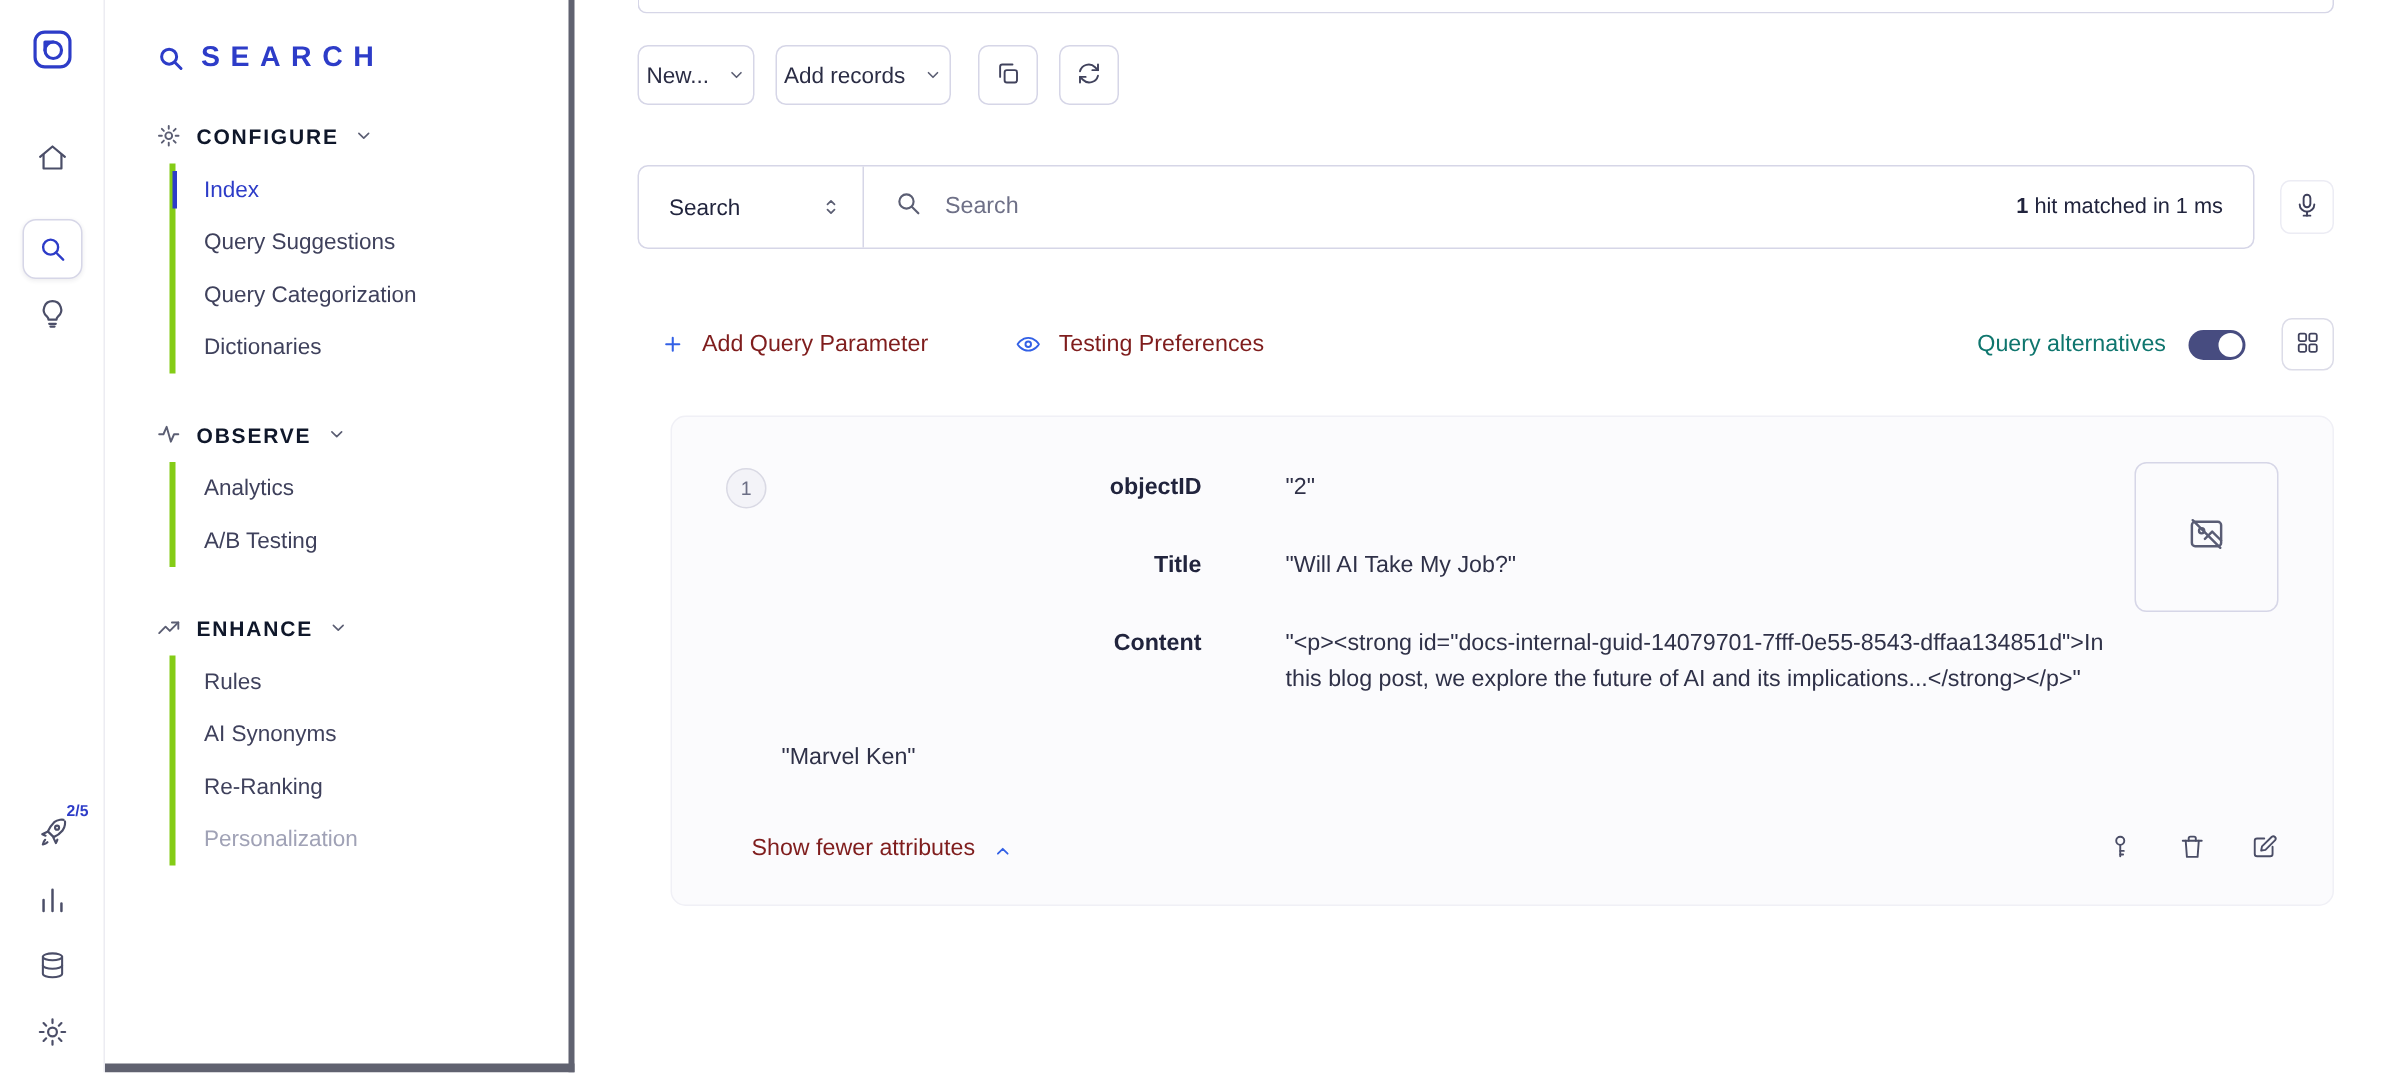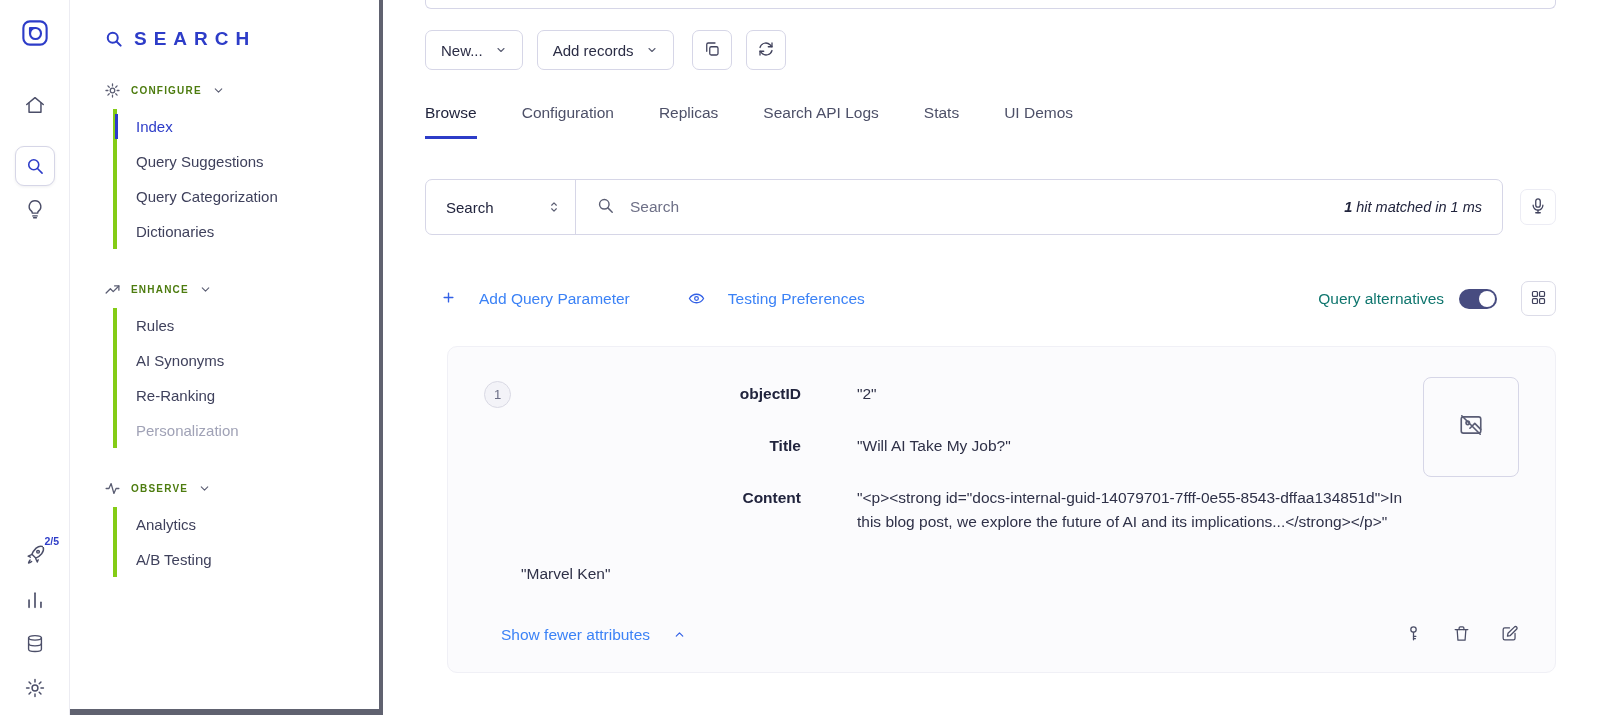--- a/index.html
+++ b/index.html
@@ -39,42 +39,42 @@
     width:313px; flex:0 0 313px; position:relative;
     padding:28px 0 0 34px; background:#fff;
   }
   .sidebar-vscroll { position:absolute; right:0; top:0; width:4px; height:715px; background:#606270; }
   .sidebar-hscroll { position:absolute; left:0; bottom:0; width:100%; height:6px; background:#606270; }
   .logo-row { display:flex; align-items:center; gap:10px; margin-bottom:14px; }
   .logo-text { color:#2d3cc8; font-size:19px; font-weight:700; letter-spacing:7px; }
   .section { margin-top:32px; }
   .section-header { display:flex; align-items:center; gap:10px; cursor:pointer; }
   .section-header .sec-icon { color:#5b5e73; display:flex; }
-  .section-title { font-size:10px; font-weight:700; letter-spacing:1.2px; color:#4d7c0f; }
+  .section-title { font-size:14px; font-weight:700; letter-spacing:1.2px; color:#0f172a; }
   .section-header .chev { color:#5b5e73; display:flex; }
   .section-items { margin:10px 0 0 9px; border-left:4px solid #84cc16; }
   .nav-item {
     position:relative; padding:9px 0 9px 19px; font-size:15px; color:#3f415c; cursor:pointer;
   }
   .nav-item.active { color:#2d3cc8; }
   .nav-item.active::before {
     content:""; position:absolute; left:-2px; top:5px; bottom:5px; width:3px; background:#2d3cc8;
   }
   .nav-item.muted { color:#a0a2b6; }
 
   
   .main { flex:1 1 auto; padding:0 44px 0 42px; position:relative; overflow:hidden; }
   .top-partial {
     height:9px; border:1px solid #d6d6e7; border-top:none;
     border-radius:0 0 6px 6px;
   }
   .toolbar { margin-top:21px; display:flex; align-items:center; gap:14px; }
   .btn {
     display:inline-flex; align-items:center; gap:12px;
-    height:40px; padding:0 15px; background:#fff;
+    height:40px; padding:0 5px; background:#fff;
     border:1px solid #d6d6e7; border-radius:7px;
     font-family:inherit; font-size:15px; color:#2b2d45; cursor:pointer;
   }
   .btn .chev { color:#5b5e73; display:flex; }
   .icon-btn {
     width:40px; height:40px; display:inline-flex; align-items:center; justify-content:center;
     background:#fff; border:1px solid #d6d6e7; border-radius:7px; color:#40425c; cursor:pointer;
   }
   .tabs { margin-top:34px; display:flex; gap:45px; }
   .tab { font-size:15.5px; color:#4d5068; padding-bottom:14px; border-bottom:3px solid transparent; cursor:pointer; }
@@ -90,32 +90,32 @@
     display:flex; align-items:center; justify-content:space-between;
     padding:0 14px 0 20px; border-right:1px solid #d6d6e7;
     font-size:15px; color:#21243d; cursor:pointer;
   }
   .search-mode .chev { color:#5b5e73; display:flex; }
   .search-input-wrap { flex:1; display:flex; align-items:center; gap:13px; padding:0 20px; color:#5b5e73; }
   .search-input-wrap input {
     flex:1; border:none; outline:none; font-family:inherit; font-size:15.5px; color:#21243d; background:transparent;
   }
   .search-input-wrap input::placeholder { color:#6e7087; }
-  .search-hits { padding-right:20px; font-size:14.5px; color:#21243d; white-space:nowrap;font-style:italic; }
+  .search-hits { padding-right:20px; font-size:14.5px; color:#21243d; white-space:nowrap; }
   .search-hits b { font-weight:700; }
   .mic-btn {
     width:36px; height:36px; flex:0 0 36px;
     display:flex; align-items:center; justify-content:center;
     background:#fff; border:1px solid #ececf4; border-radius:7px; color:#3f415c; cursor:pointer;
   }
 
   .query-row { margin-top:46px; display:flex; align-items:center; }
   .qlink {
-    display:inline-flex; align-items:flex-start; gap:23px;
-    color:#3b82f6; font-size:15.5px; text-decoration:none; cursor:pointer;
+    display:inline-flex; align-items:center; gap:12px;
+    color:#7f1d1d; font-size:15.5px; text-decoration:none; cursor:pointer;
   }
   .qlink .lnk-icon { display:flex; color:#3361e6; }
   .qlink.first { margin-left:16px; }
   .qlink.second { margin-left:58px; }
   .qa-wrap { margin-left:auto; display:flex; align-items:center; gap:15px; }
   .qa-label { font-size:15.5px; color:#0f766e; }
   .toggle {
     width:38px; height:20px; border-radius:10px; background:#474c80; position:relative; cursor:pointer;
   }
   .toggle .knob {
@@ -253,56 +253,56 @@
         <div class="nav-item">Query Suggestions</div>
         <div class="nav-item">Query Categorization</div>
         <div class="nav-item">Dictionaries</div>
       </div>
     </div>
 
     <div class="section">
       <div class="section-header">
         <span class="sec-icon">
           <svg width="17" height="17" viewBox="0 0 24 24" fill="none" stroke="currentColor" stroke-width="1.8" stroke-linecap="round" stroke-linejoin="round">
+              <path d="M3 12h4l3-7 4 14 3-7h4"></path>
+            </svg>
+        </span>
+        <span class="section-title">OBSERVE</span>
+        <span class="chev">
+          <svg width="13" height="13" viewBox="0 0 24 24" fill="none" stroke="currentColor" stroke-width="2" stroke-linecap="round" stroke-linejoin="round">
+              <path d="M6 9l6 6 6-6"></path>
+            </svg>
+        </span>
+      </div>
+      <div class="section-items">
+        <div class="nav-item">Analytics</div>
+        <div class="nav-item">A/B Testing</div>
+      </div>
+    </div>
+
+    <div class="section">
+      <div class="section-header">
+        <span class="sec-icon">
+          <svg width="17" height="17" viewBox="0 0 24 24" fill="none" stroke="currentColor" stroke-width="1.8" stroke-linecap="round" stroke-linejoin="round">
               <path d="M3 17l6-6 4 4 8-8"></path>
               <path d="M15 7h6v6"></path>
             </svg>
         </span>
         <span class="section-title">ENHANCE</span>
         <span class="chev">
           <svg width="13" height="13" viewBox="0 0 24 24" fill="none" stroke="currentColor" stroke-width="2" stroke-linecap="round" stroke-linejoin="round">
               <path d="M6 9l6 6 6-6"></path>
             </svg>
         </span>
       </div>
       <div class="section-items">
         <div class="nav-item">Rules</div>
         <div class="nav-item">AI Synonyms</div>
         <div class="nav-item">Re-Ranking</div>
         <div class="nav-item muted">Personalization</div>
-      </div>
-    </div>
-
-    <div class="section">
-      <div class="section-header">
-        <span class="sec-icon">
-          <svg width="17" height="17" viewBox="0 0 24 24" fill="none" stroke="currentColor" stroke-width="1.8" stroke-linecap="round" stroke-linejoin="round">
-              <path d="M3 12h4l3-7 4 14 3-7h4"></path>
-            </svg>
-        </span>
-        <span class="section-title">OBSERVE</span>
-        <span class="chev">
-          <svg width="13" height="13" viewBox="0 0 24 24" fill="none" stroke="currentColor" stroke-width="2" stroke-linecap="round" stroke-linejoin="round">
-              <path d="M6 9l6 6 6-6"></path>
-            </svg>
-        </span>
-      </div>
-      <div class="section-items">
-        <div class="nav-item">Analytics</div>
-        <div class="nav-item">A/B Testing</div>
       </div>
     </div>
 
     <div class="sidebar-vscroll"></div>
     <div class="sidebar-hscroll"></div>
   </div>
 
   <div class="main">
 
     <div class="top-partial"></div>
@@ -333,28 +333,20 @@
       <button class="icon-btn">
         <span><svg width="18" height="18" viewBox="0 0 24 24" fill="none" stroke="currentColor" stroke-width="1.7" stroke-linecap="round" stroke-linejoin="round">
               <path d="M4 10a8 8 0 0 1 13.4-3.6L20 9"></path>
               <path d="M20 4v5h-5"></path>
               <path d="M20 14a8 8 0 0 1-13.4 3.6L4 15"></path>
               <path d="M4 20v-5h5"></path>
             </svg></span>
       </button>
     </div>
 
-    <div class="tabs">
-      <div class="tab active">Browse</div>
-      <div class="tab">Configuration</div>
-      <div class="tab">Replicas</div>
-      <div class="tab">Search API Logs</div>
-      <div class="tab">Stats</div>
-      <div class="tab">UI Demos</div>
-    </div>
 
     <div class="search-row">
       <div class="search-box">
         <div class="search-mode">
           <span>Search</span>
           <span class="chev">
               <svg width="14" height="14" viewBox="0 0 24 24" fill="none" stroke="currentColor" stroke-width="2" stroke-linecap="round" stroke-linejoin="round">
                 <path d="M8 9l4-4 4 4"></path>
                 <path d="M8 15l4 4 4-4"></path>
               </svg>

